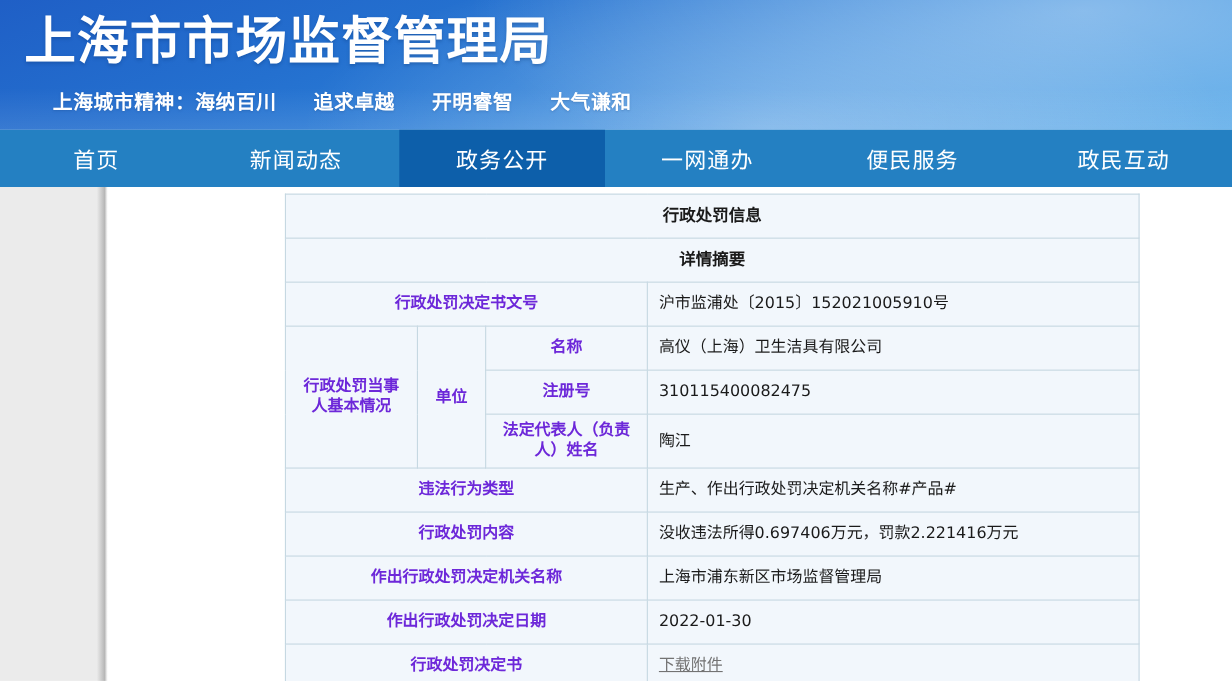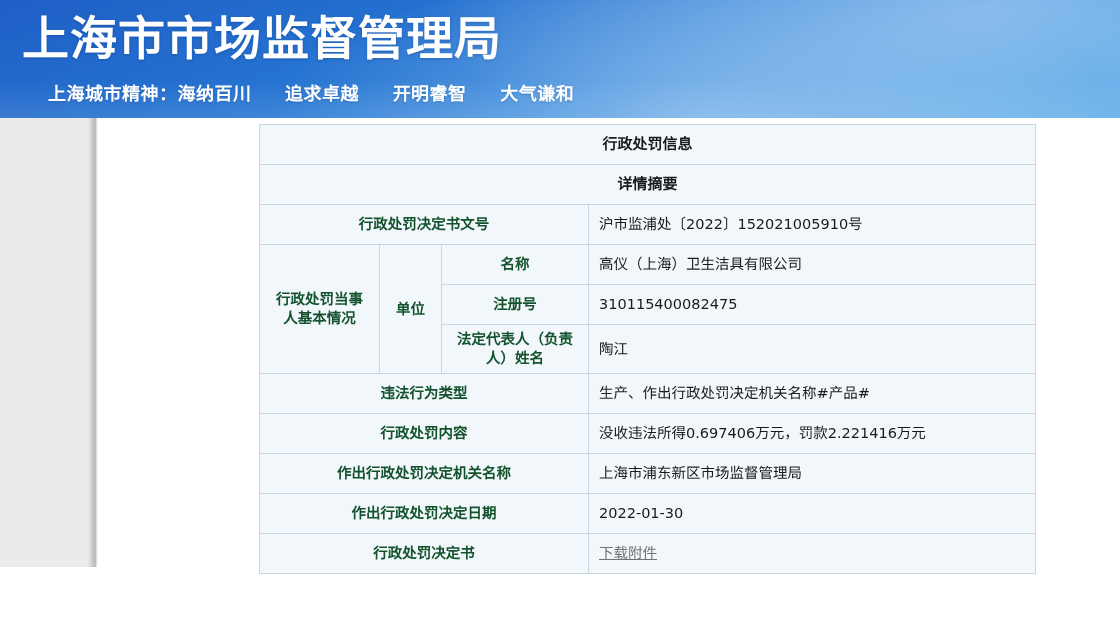--- a/index.html
+++ b/index.html
@@ -153,21 +153,21 @@
     line-height: 19px;
   }
   .cell-title {
     text-align: center;
     font-weight: bold;
     font-size: 15px;
   }
   .cell-label {
     text-align: center;
     font-weight: bold;
-    color: #14532d;
+    color: #6d28d9;
   }
   .cell-value {
     text-align: left;
     padding-left: 12px;
     color: #1a1a1a;
   }
   .cell-value a {
     color: #737373;
     cursor: pointer;
   }
@@ -184,20 +184,28 @@
       <span>上海城市精神：海纳百川</span>
       <span class="gap"></span>
       <span>追求卓越</span>
       <span class="gap"></span>
       <span>开明睿智</span>
       <span class="gap"></span>
       <span>大气谦和</span>
     </div>
   </div>
 
+  <div class="navbar">
+    <div class="nav-item n0">首页</div>
+    <div class="nav-item n1">新闻动态</div>
+    <div class="nav-item n2 active">政务公开</div>
+    <div class="nav-item n3">一网通办</div>
+    <div class="nav-item n4">便民服务</div>
+    <div class="nav-item n5">政民互动</div>
+  </div>
 
   <div class="body-area">
     <div class="left-rail"></div>
     <div class="left-rail-shadow"></div>
 
     <table class="info-table">
       <colgroup>
         <col style="width:120px">
         <col style="width:62px">
         <col style="width:147px">
@@ -205,21 +213,21 @@
       </colgroup>
       <tbody>
         <tr>
           <td class="cell-title" colspan="4">行政处罚信息</td>
         </tr>
         <tr>
           <td class="cell-title" colspan="4">详情摘要</td>
         </tr>
         <tr>
           <td class="cell-label" colspan="3">行政处罚决定书文号</td>
-          <td class="cell-value">沪市监浦处〔2022〕152021005910号</td>
+          <td class="cell-value">沪市监浦处〔2015〕152021005910号</td>
         </tr>
         <tr>
           <td class="cell-label" rowspan="3">行政处罚当事人基本情况</td>
           <td class="cell-label" rowspan="3">单位</td>
           <td class="cell-label">名称</td>
           <td class="cell-value">高仪（上海）卫生洁具有限公司</td>
         </tr>
         <tr>
           <td class="cell-label">注册号</td>
           <td class="cell-value">310115400082475</td>

